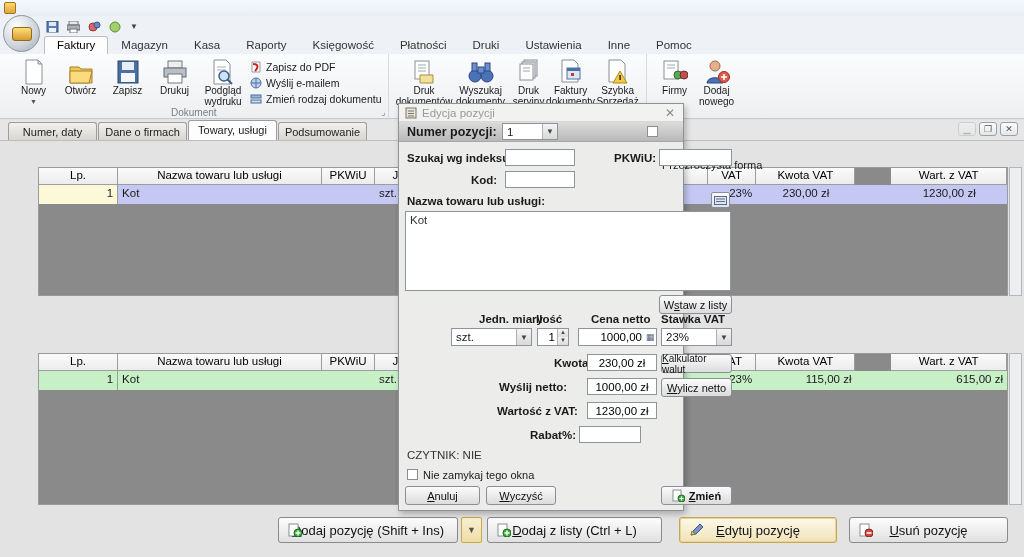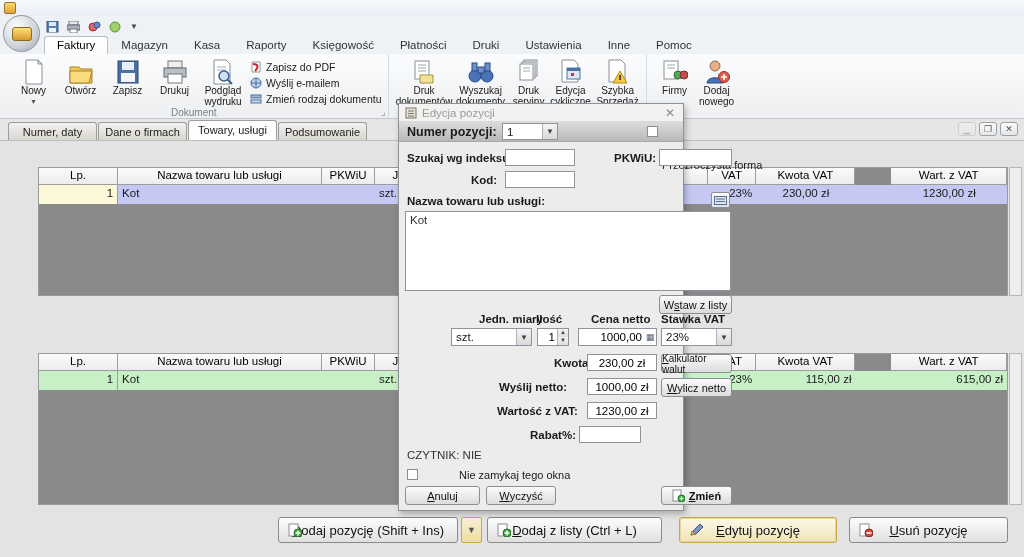--- a/index.html
+++ b/index.html
@@ -275,21 +275,21 @@
     </div>
     <div class="bigbtn" style="width:46px;">
       <span>
           <svg width="24" height="26">
             <path d="M3 1 h12 l4 4 v18 h-16 z" fill="#fff" stroke="#8a8f95"></path>
             <rect x="8" y="9" width="13" height="11" fill="#dce8f6" stroke="#4a72a0"></rect>
             <rect x="8" y="9" width="13" height="3" fill="#4a72a0"></rect>
             <rect x="12" y="14" width="3" height="3" fill="#c33"></rect>
           </svg>
         </span>
-      <span>Edycja cykliczne</span>
+      <span>Faktury dokumenty</span>
     </div>
     <div class="bigbtn" style="width:48px;">
       <span>
           <svg width="24" height="26">
             <path d="M3 1 h12 l4 4 v18 h-16 z" fill="#fff" stroke="#8a8f95"></path>
             <path d="M14 12 l7 12 h-14 z" fill="#f5c842" stroke="#b08a1a"></path>
             <rect x="13.3" y="16" width="1.6" height="5" fill="#333"></rect>
           </svg>
         </span>
       <span>Szybka Sprzedaż</span>
@@ -510,21 +510,21 @@
 
   <span class="dlabel bold" style="left:98px; top:301px;">Wartość z VAT:</span>
   <input class="fld" style="left: 188px; top: 298px; width: 70px; text-align: center;" value="1230,00 zł">
 
   <span class="dlabel bold" style="left:131px; top:325px;">Rabat%:</span>
   <input class="fld" style="left: 180px; top: 322px; width: 62px;" value="">
 
   <span class="dlabel" style="left:8px; top:345px; color:#333;">CZYTNIK: NIE</span>
 
   <span class="chk" style="position:absolute; left:8px; top:365px;"></span>
-  <span class="dlabel" style="left:24px; top:365px; font-size:11px;margin-left:36px;">Nie zamykaj tego okna</span>
+  <span class="dlabel" style="left:24px; top:365px; font-size:11px;">Nie zamykaj tego okna</span>
 
   <div class="dbtn" style="left:6px; top:382px; width:75px;">
       <span><u>A</u>nuluj</span>
     </div>
   <div class="dbtn" style="left:87px; top:382px; width:70px;">
       <span><u>W</u>yczyść</span>
     </div>
   <div class="dbtn bold" style="left:262px; top:382px; width:71px;">
     <span>
         <svg width="13" height="13">

